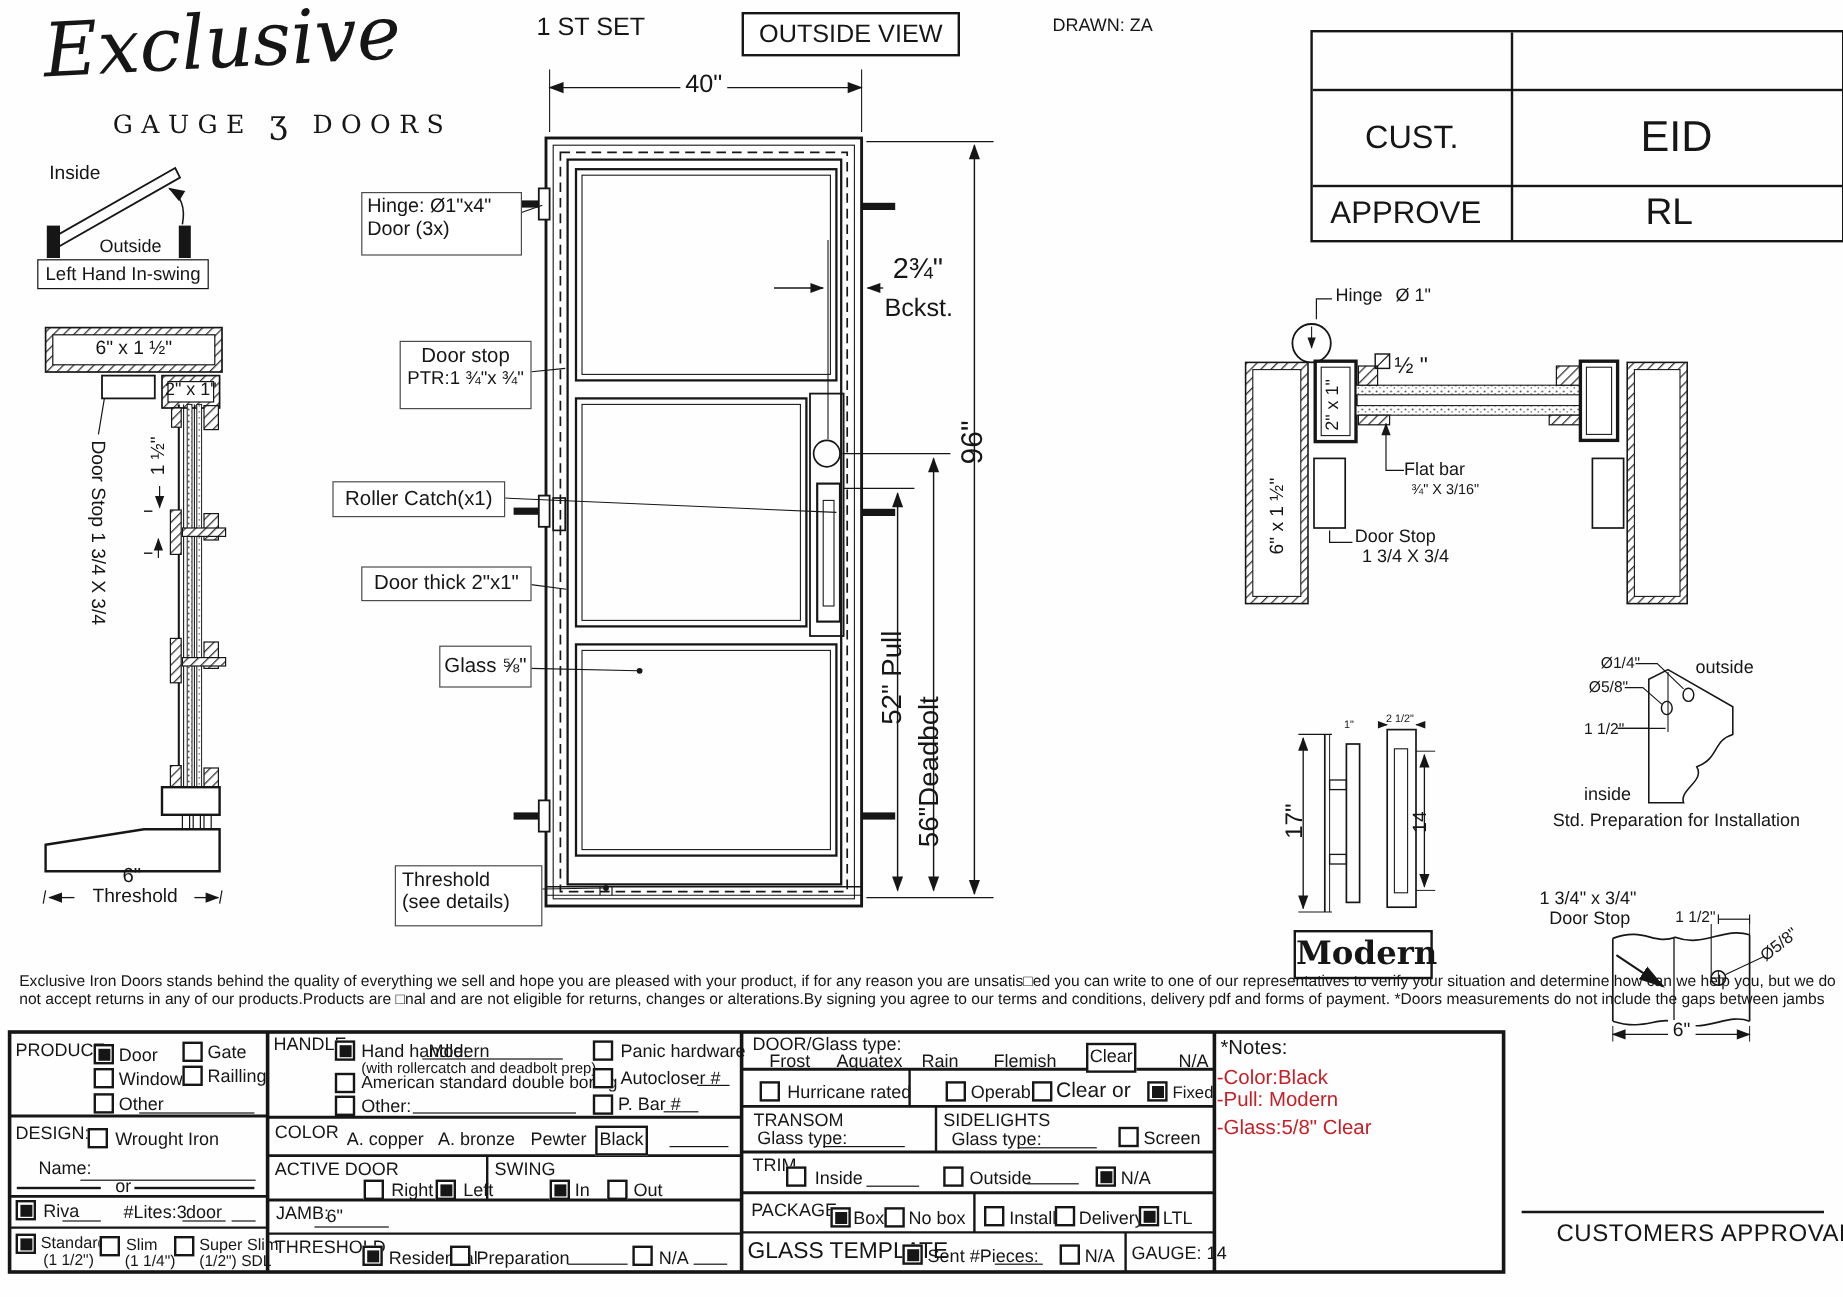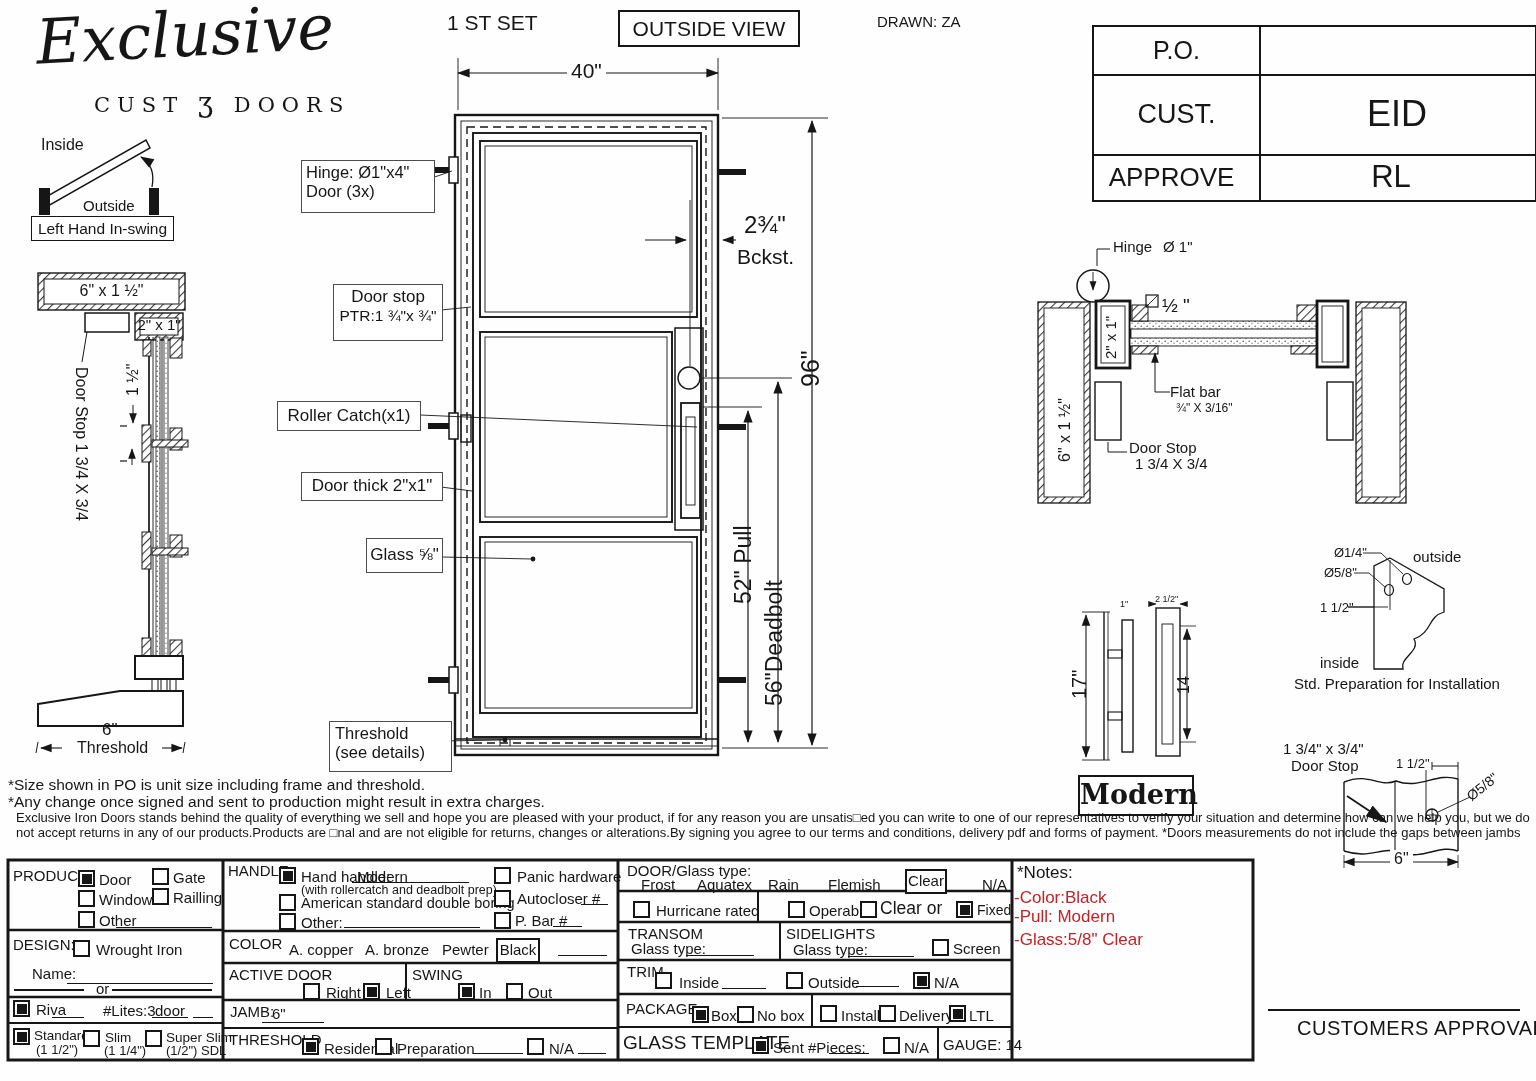--- a/index.html
+++ b/index.html
@@ -242,30 +242,29 @@
   <line x1="618" y1="1027" x2="1012" y2="1027" stroke-width="2"></line>
   <line x1="758" y1="891" x2="758" y2="922" stroke-width="2"></line>
   <line x1="780" y1="922" x2="780" y2="960" stroke-width="2"></line>
   <line x1="812" y1="994" x2="812" y2="1027" stroke-width="2"></line>
   <line x1="938" y1="1027" x2="938" y2="1060" stroke-width="2"></line>
   <line x1="1268" y1="1010" x2="1520" y2="1010" stroke-width="2.2"></line>
 </g>
 </svg>
 
 <div class="t ser" style="left:36px;top:2px;font-size:62px;font-style:italic;transform:rotate(-3deg)">Exclusive</div>
-<div class="t ser" style="left:94px;top:88px;font-size:21px;letter-spacing:7px"><span>CUST</span> <span style="font-size:27px">ʒ</span> <span>DOORS</span></div>
+<div class="t ser" style="left:94px;top:88px;font-size:21px;letter-spacing:7px"><span>GAUGE</span> <span style="font-size:27px">ʒ</span> <span>DOORS</span></div>
 <div class="t" style="left:447px;top:12px;font-size:21px">1 ST SET</div>
 <div class="bx c" style="left:618px;top:10px;width:178px;height:33px;font-size:21px;line-height:33px;border-color:#161616;border-width:2px">OUTSIDE VIEW</div>
 <div class="t" style="left:877px;top:14px;font-size:15px">DRAWN: ZA</div>
 
 <div class="tbl">
   <div style="position:absolute;left:165px;top:0;width:2.2px;height:100%;background:#161616"></div>
   <div style="position:absolute;left:0;top:47px;width:100%;height:2.2px;background:#161616"></div>
   <div style="position:absolute;left:0;top:127px;width:100%;height:2.2px;background:#161616"></div>
-  <div class="cell" style="left:0;top:0;width:165px;height:47px;font-size:25px">P.O.</div>
   <div class="cell" style="left:0;top:47px;width:165px;height:80px;font-size:27px">CUST.</div>
   <div class="cell" style="left:165px;top:47px;width:276px;height:80px;font-size:36px">EID</div>
   <div class="cell" style="left:0;top:127px;width:155px;height:46px;font-size:26px">APPROVE</div>
   <div class="cell" style="left:159px;top:127px;width:276px;height:46px;font-size:31px">RL</div>
 </div>
 
 <div class="t" style="left:41px;top:136px;font-size:16px">Inside</div>
 <div class="t" style="left:83px;top:198px;font-size:15px">Outside</div>
 <div class="bx c" style="left:31px;top:216px;width:141px;height:23px;font-size:15.5px;line-height:23px;border-color:#161616;border-width:1.4px">Left Hand In-swing</div>
 
@@ -321,22 +320,20 @@
 <div class="t" style="left:1320px;top:601px;font-size:13px">1 1/2"</div>
 <div class="t" style="left:1320px;top:655px;font-size:15px">inside</div>
 <div class="t" style="left:1294px;top:676px;font-size:15px">Std. Preparation for Installation</div>
 
 <div class="t" style="left:1283px;top:741px;font-size:15px">1 3/4" x 3/4"</div>
 <div class="t" style="left:1291px;top:758px;font-size:15px">Door Stop</div>
 <div class="t" style="left:1396px;top:757px;font-size:13px">1 1/2"</div>
 <div class="t" style="left:1464px;top:792px;font-size:14px;transform:rotate(-38deg);transform-origin:0 0">Ø5/8"</div>
 <div class="t bg" style="left:1390px;top:850px;font-size:16px">6"</div>
 
-<div class="t" style="left:8px;top:777px;font-size:15.5px">*Size shown in PO is unit size including frame and threshold.</div>
-<div class="t" style="left:8px;top:794px;font-size:15.5px">*Any change once signed and sent to production might result in extra charges.</div>
 <div style="position:absolute;left:16px;top:811px;width:1516px;font-size:13px;line-height:14.6px">Exclusive Iron Doors stands behind the quality of everything we sell and hope you are pleased with your product, if for any reason you are unsatis□ed you can write to one of our representatives to verify your situation and determine how can we help you, but we do not accept returns in any of our products.Products are □nal and are not eligible for returns, changes or alterations.By signing you agree to our terms and conditions, delivery pdf and forms of payment. *Doors measurements do not include the gaps between jambs</div>
 
 <div class="t" style="left:13px;top:868px;font-size:15px">PRODUCT:</div>
 <div class="cb ck" style="left:78px;top:870px"></div>
 <div class="t" style="left:99px;top:872px;font-size:15px">Door</div>
 <div class="cb" style="left:152px;top:868px"></div>
 <div class="t" style="left:173px;top:870px;font-size:15px">Gate</div>
 <div class="cb" style="left:78px;top:890px"></div>
 <div class="t" style="left:99px;top:892px;font-size:15px">Window</div>
 <div class="cb" style="left:152px;top:888px"></div>

